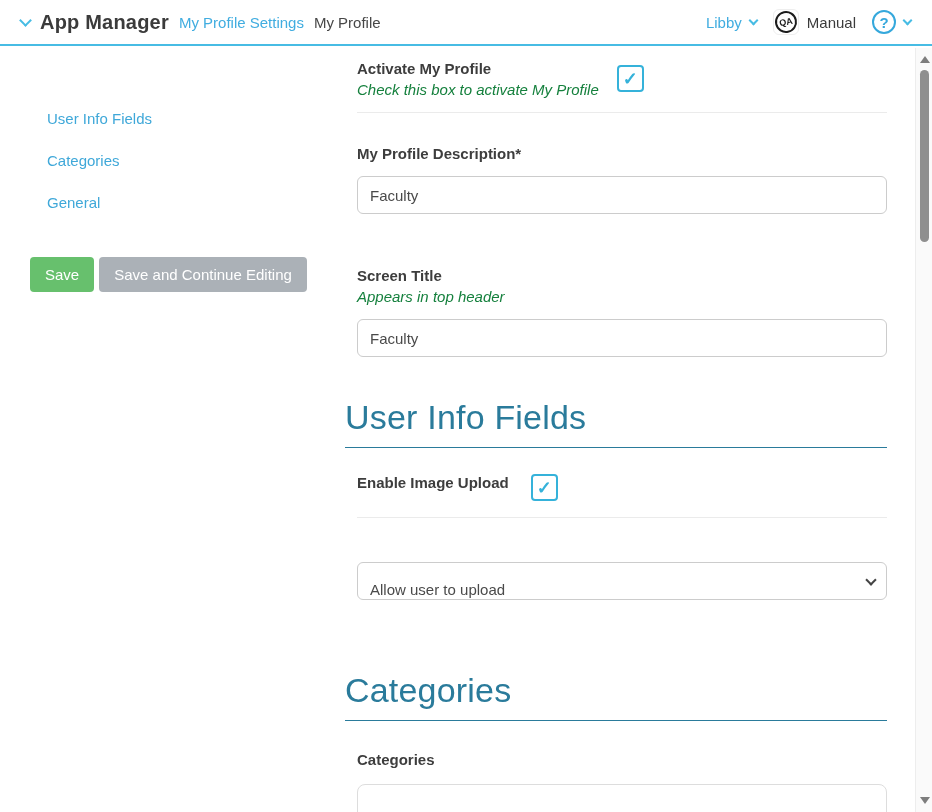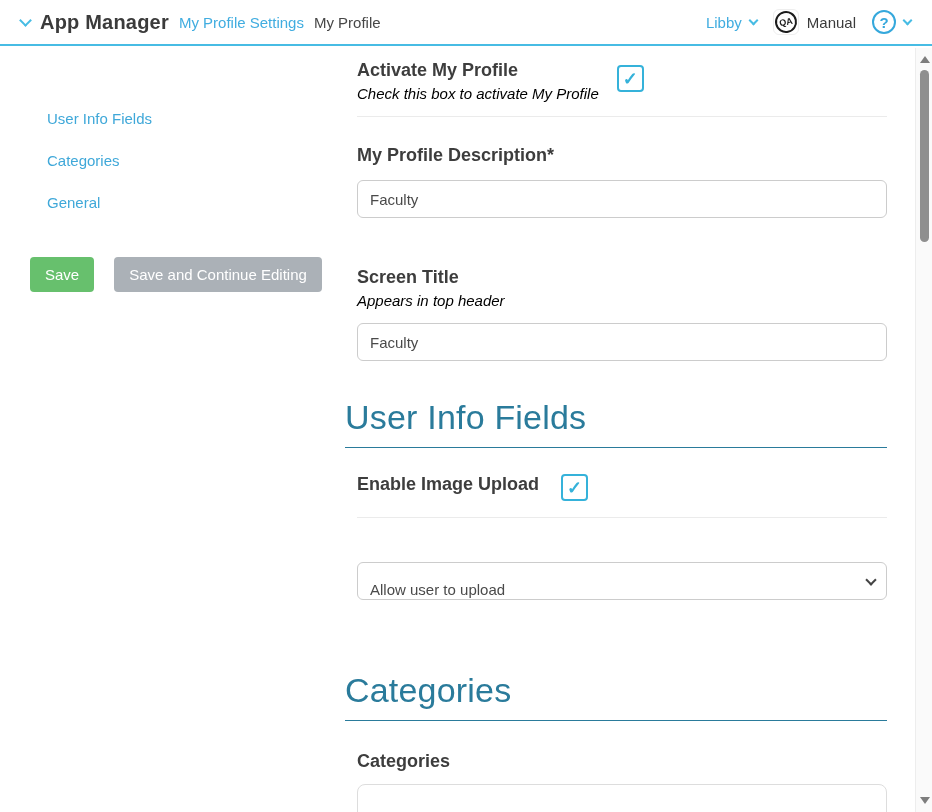--- a/index.html
+++ b/index.html
@@ -45,33 +45,33 @@
     width:24px; height:24px; border-radius:50%; border:2.5px solid #35a8dc;
     display:flex; align-items:center; justify-content:center;
     font-size:15px; font-weight:bold; color:#35a8dc; cursor:pointer;
   }
 
   
   .sidebar { position:absolute; left:0; top:46px; width:340px; bottom:0; background:#fff; }
   .side-link {
     position:absolute; left:47px; font-size:15px; color:#3fa8d9; cursor:pointer; white-space:nowrap;
   }
-  .btn-row { position:absolute; left:30px; top:211px; display:flex; gap:20px;align-items:flex-end; }
+  .btn-row { position:absolute; left:30px; top:211px; display:flex; gap:5px;align-items:flex-end; }
   .btn {
     border:none; border-radius:4px; color:#fff; font-size:15px;
     font-family:"Liberation Sans", sans-serif;
     padding:9px 15px; cursor:pointer; white-space:nowrap;
   }
   .btn-save { background:#67c06d; }
   .btn-save-continue { background:#abb1b7; }
 
   
   .main { position:absolute; left:357px; top:46px; width:530px; bottom:0; background:#fff; }
-  .field-label { font-size:18px; font-weight:bold; color:#3d3d3d; }
-  .field-help { font-size:15px; font-style:italic; color:#000000; margin-top:4px; }
+  .field-label { font-size:15px; font-weight:bold; color:#3d3d3d; }
+  .field-help { font-size:15px; font-style:italic; color:#15803d; margin-top:4px; }
   .divider { border-bottom:1px solid #ebebeb; }
   .text-input {
     width:530px; height:38px; border:1px solid #ccc; border-radius:6px;
     padding:0 12px; font-size:15px; color:#4a4a4a;
     font-family:"Liberation Sans", sans-serif; background:#fff; outline:none;
   }
   .checkbox {
     width:27px; height:27px; border:2px solid #35b2da; border-radius:4px;
     background:#fff; display:flex; align-items:center; justify-content:center;
     color:#35b2da; font-size:18px; font-weight:bold; cursor:pointer;

